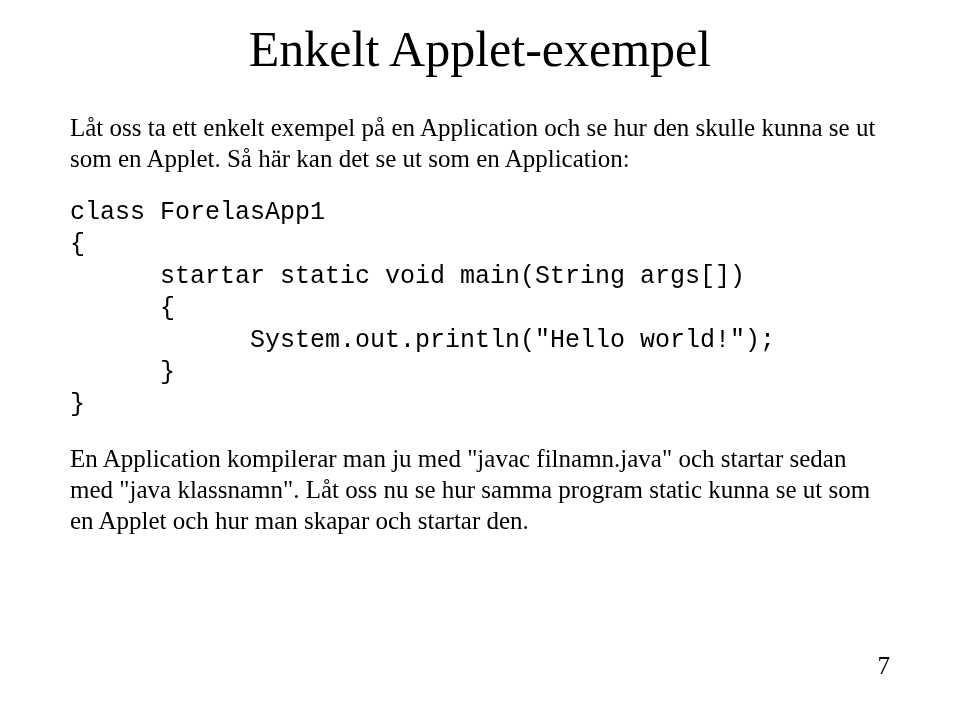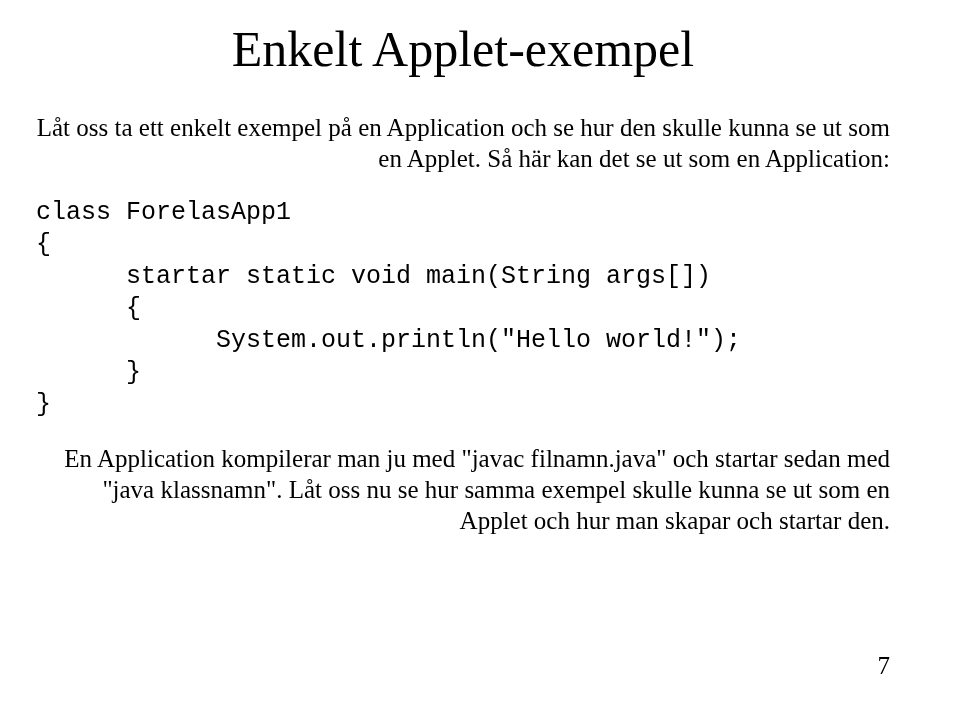--- a/index.html
+++ b/index.html
@@ -8,35 +8,34 @@
     width: 960px;
     height: 704px;
     background: #fff;
     font-family: "Times New Roman", Times, serif;
     color: #000;
   }
   .page {
     box-sizing: border-box;
     width: 960px;
     height: 704px;
-    padding: 20px 70px 30px 36px;
+    padding: 20px 70px 30px 70px;
     position: relative;
   }
   .title {
     font-size: 50px;
     text-align: center;
     margin: 0 0 34px 0;
     font-weight: normal;
   }
   .body-text {
     font-size: 25px;
     line-height: 1.25;
     margin: 0 0 22px 0;
     font-weight: normal;
-    text-align: right;
   }
   .code {
     font-family: "Courier New", Courier, monospace;
     font-size: 25px;
     line-height: 1.28;
     white-space: pre;
     margin: 0 0 22px 0;
   }
   .page-number {
     position: absolute;
@@ -54,16 +53,16 @@
   <p class="body-text">Låt oss ta ett enkelt exempel på en Application och se hur den skulle kunna se ut som en Applet. Så här kan det se ut som en Application:</p>
 
   <div class="code">class ForelasApp1
 {
       startar static void main(String args[])
       {
             System.out.println("Hello world!");
       }
 }</div>
 
-  <p class="body-text">En Application kompilerar man ju med "javac filnamn.java" och startar sedan med "java klassnamn". Låt oss nu se hur samma exempel skulle kunna se ut som en Applet och hur man skapar och startar den.</p>
+  <p class="body-text">En Application kompilerar man ju med "javac filnamn.java" och startar sedan med "java klassnamn". Låt oss nu se hur samma program static kunna se ut som en Applet och hur man skapar och startar den.</p>
 
   <div class="page-number">7</div>
 </div>
 
 </body></html>

